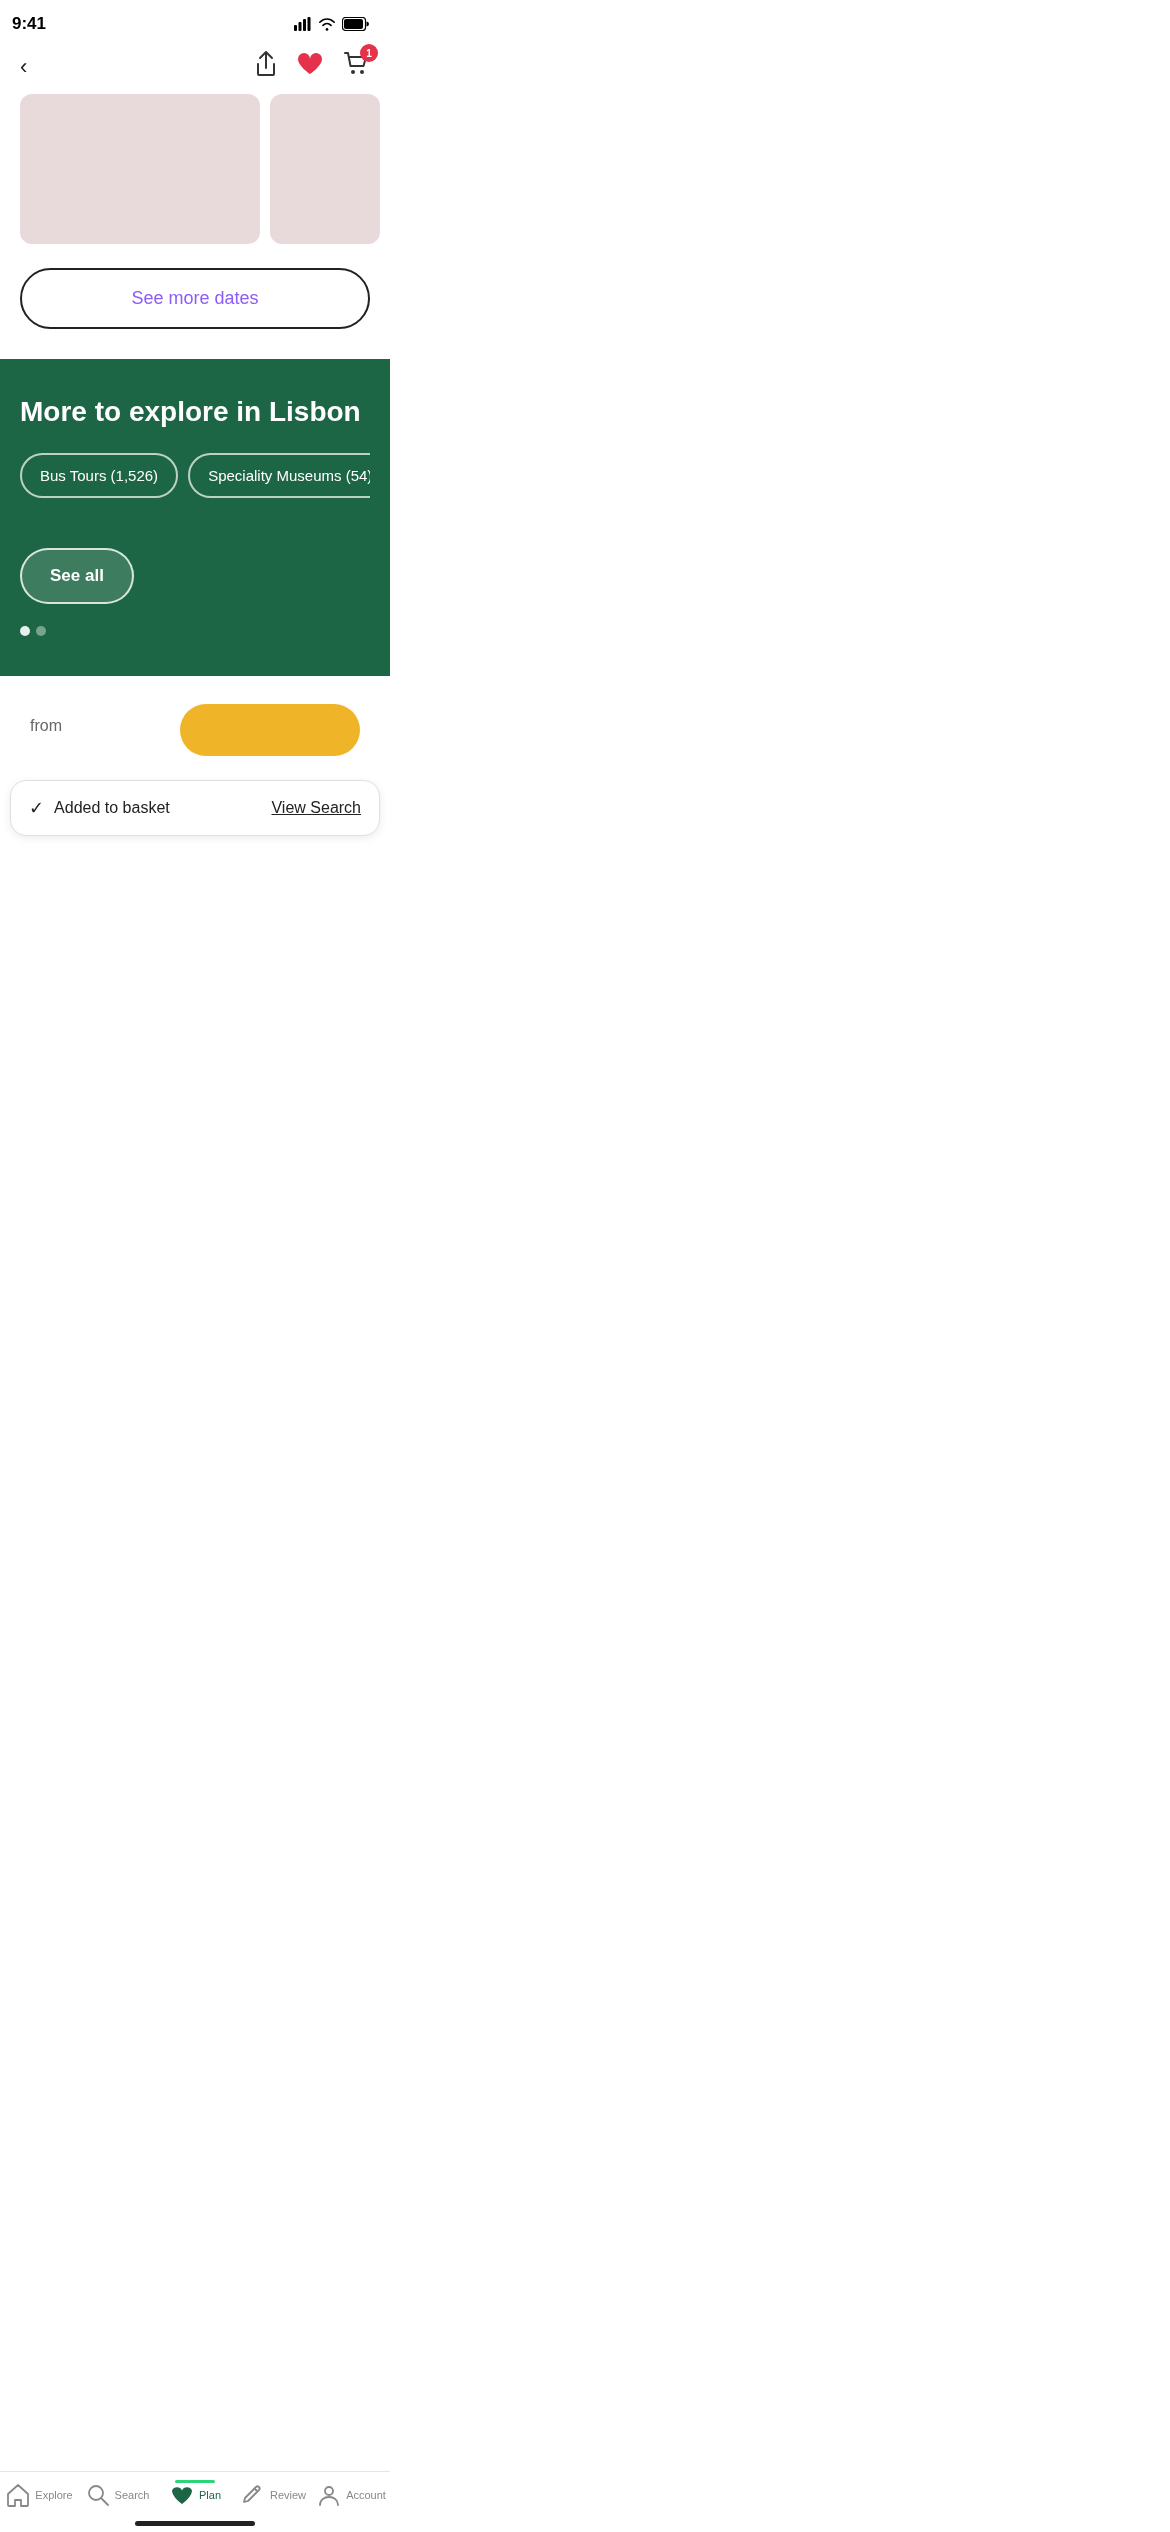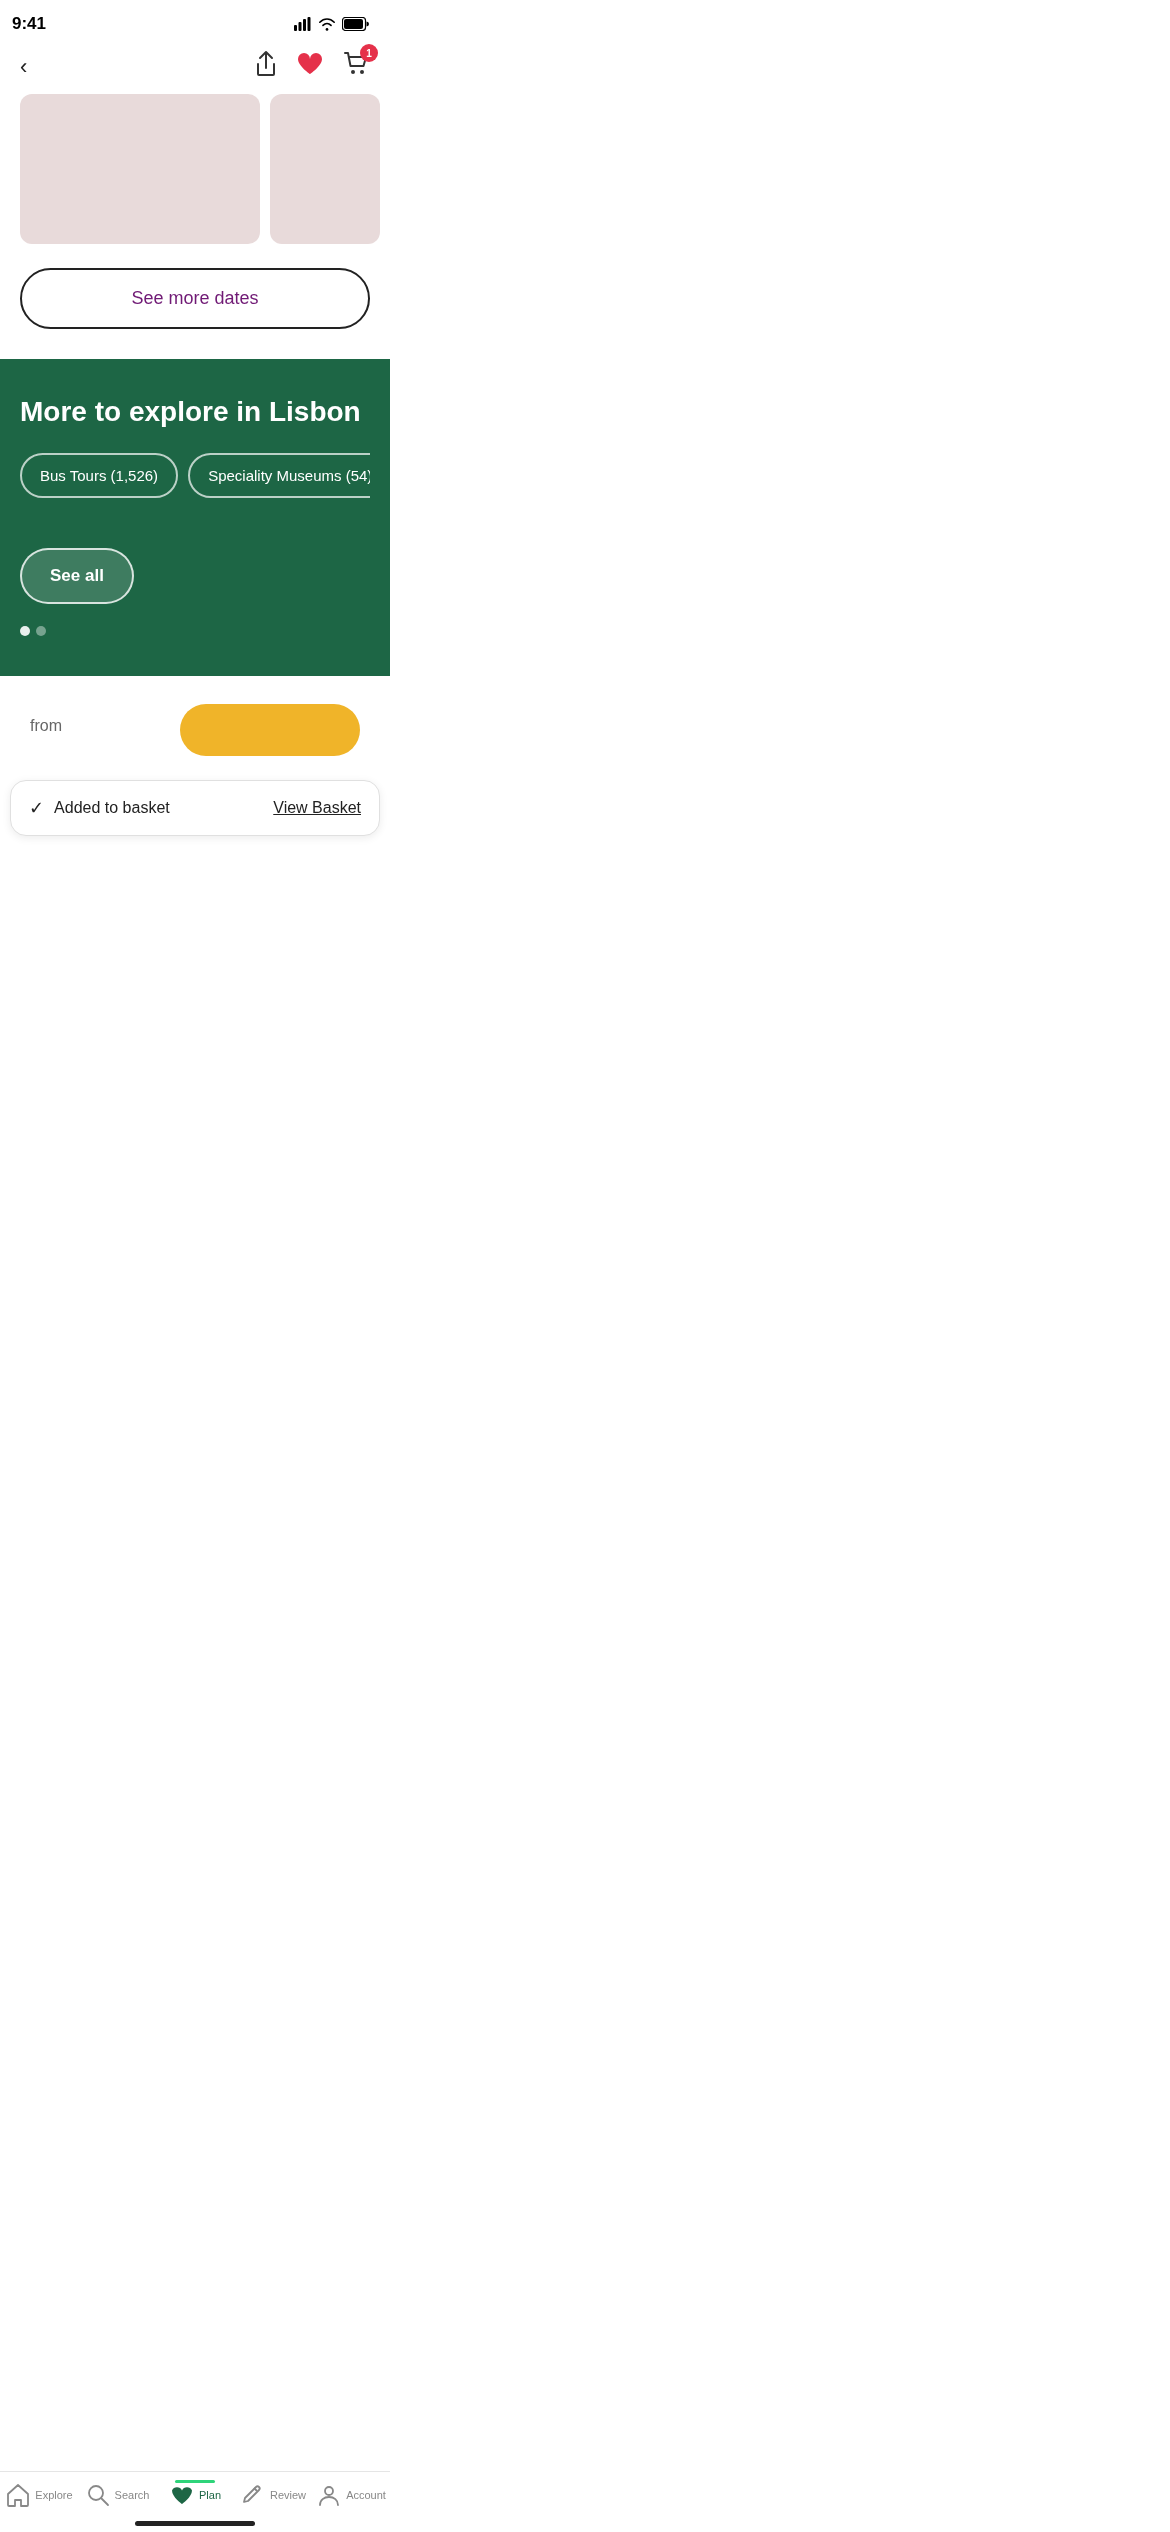--- a/index.html
+++ b/index.html
@@ -97,21 +97,21 @@
     .btn-see-more-dates {
       margin: 24px 20px 30px 20px;
       display: block;
       width: calc(100% - 40px);
       padding: 18px;
       border: 2px solid #222;
       border-radius: 50px;
       background: #fff;
       font-size: 18px;
       font-weight: 500;
-      color: #701a75;
+      color: #8b5cf6;
       text-align: center;
       cursor: pointer;
     }
 
     
     .green-section {
       background: #1d6645;
       padding: 36px 20px 40px 20px;
       color: #fff;
     }
@@ -383,21 +383,21 @@
     <span class="from-label">from</span>
     <div class="yellow-btn-placeholder"></div>
   </div>
 </div>
 
 <div class="basket-notification">
   <div class="basket-left">
     <span class="check-icon">✓</span>
     <span class="basket-text">Added to basket</span>
   </div>
-  <span class="view-basket-link">View Basket</span>
+  <span class="view-basket-link">View Search</span>
 </div>
 
 <div class="page-bottom-spacer"></div>
 
 <div class="tab-bar">
 
   <div class="tab-item-wrapper">
     <div class="tab-item">
       <svg width="26" height="26" viewBox="0 0 26 26" fill="none">
         <path d="M3 12L13 3l10 9v11a1 1 0 0 1-1 1H16v-6h-6v6H4a1 1 0 0 1-1-1V12z" stroke="#888" stroke-width="1.8" fill="none" stroke-linejoin="round"></path>

